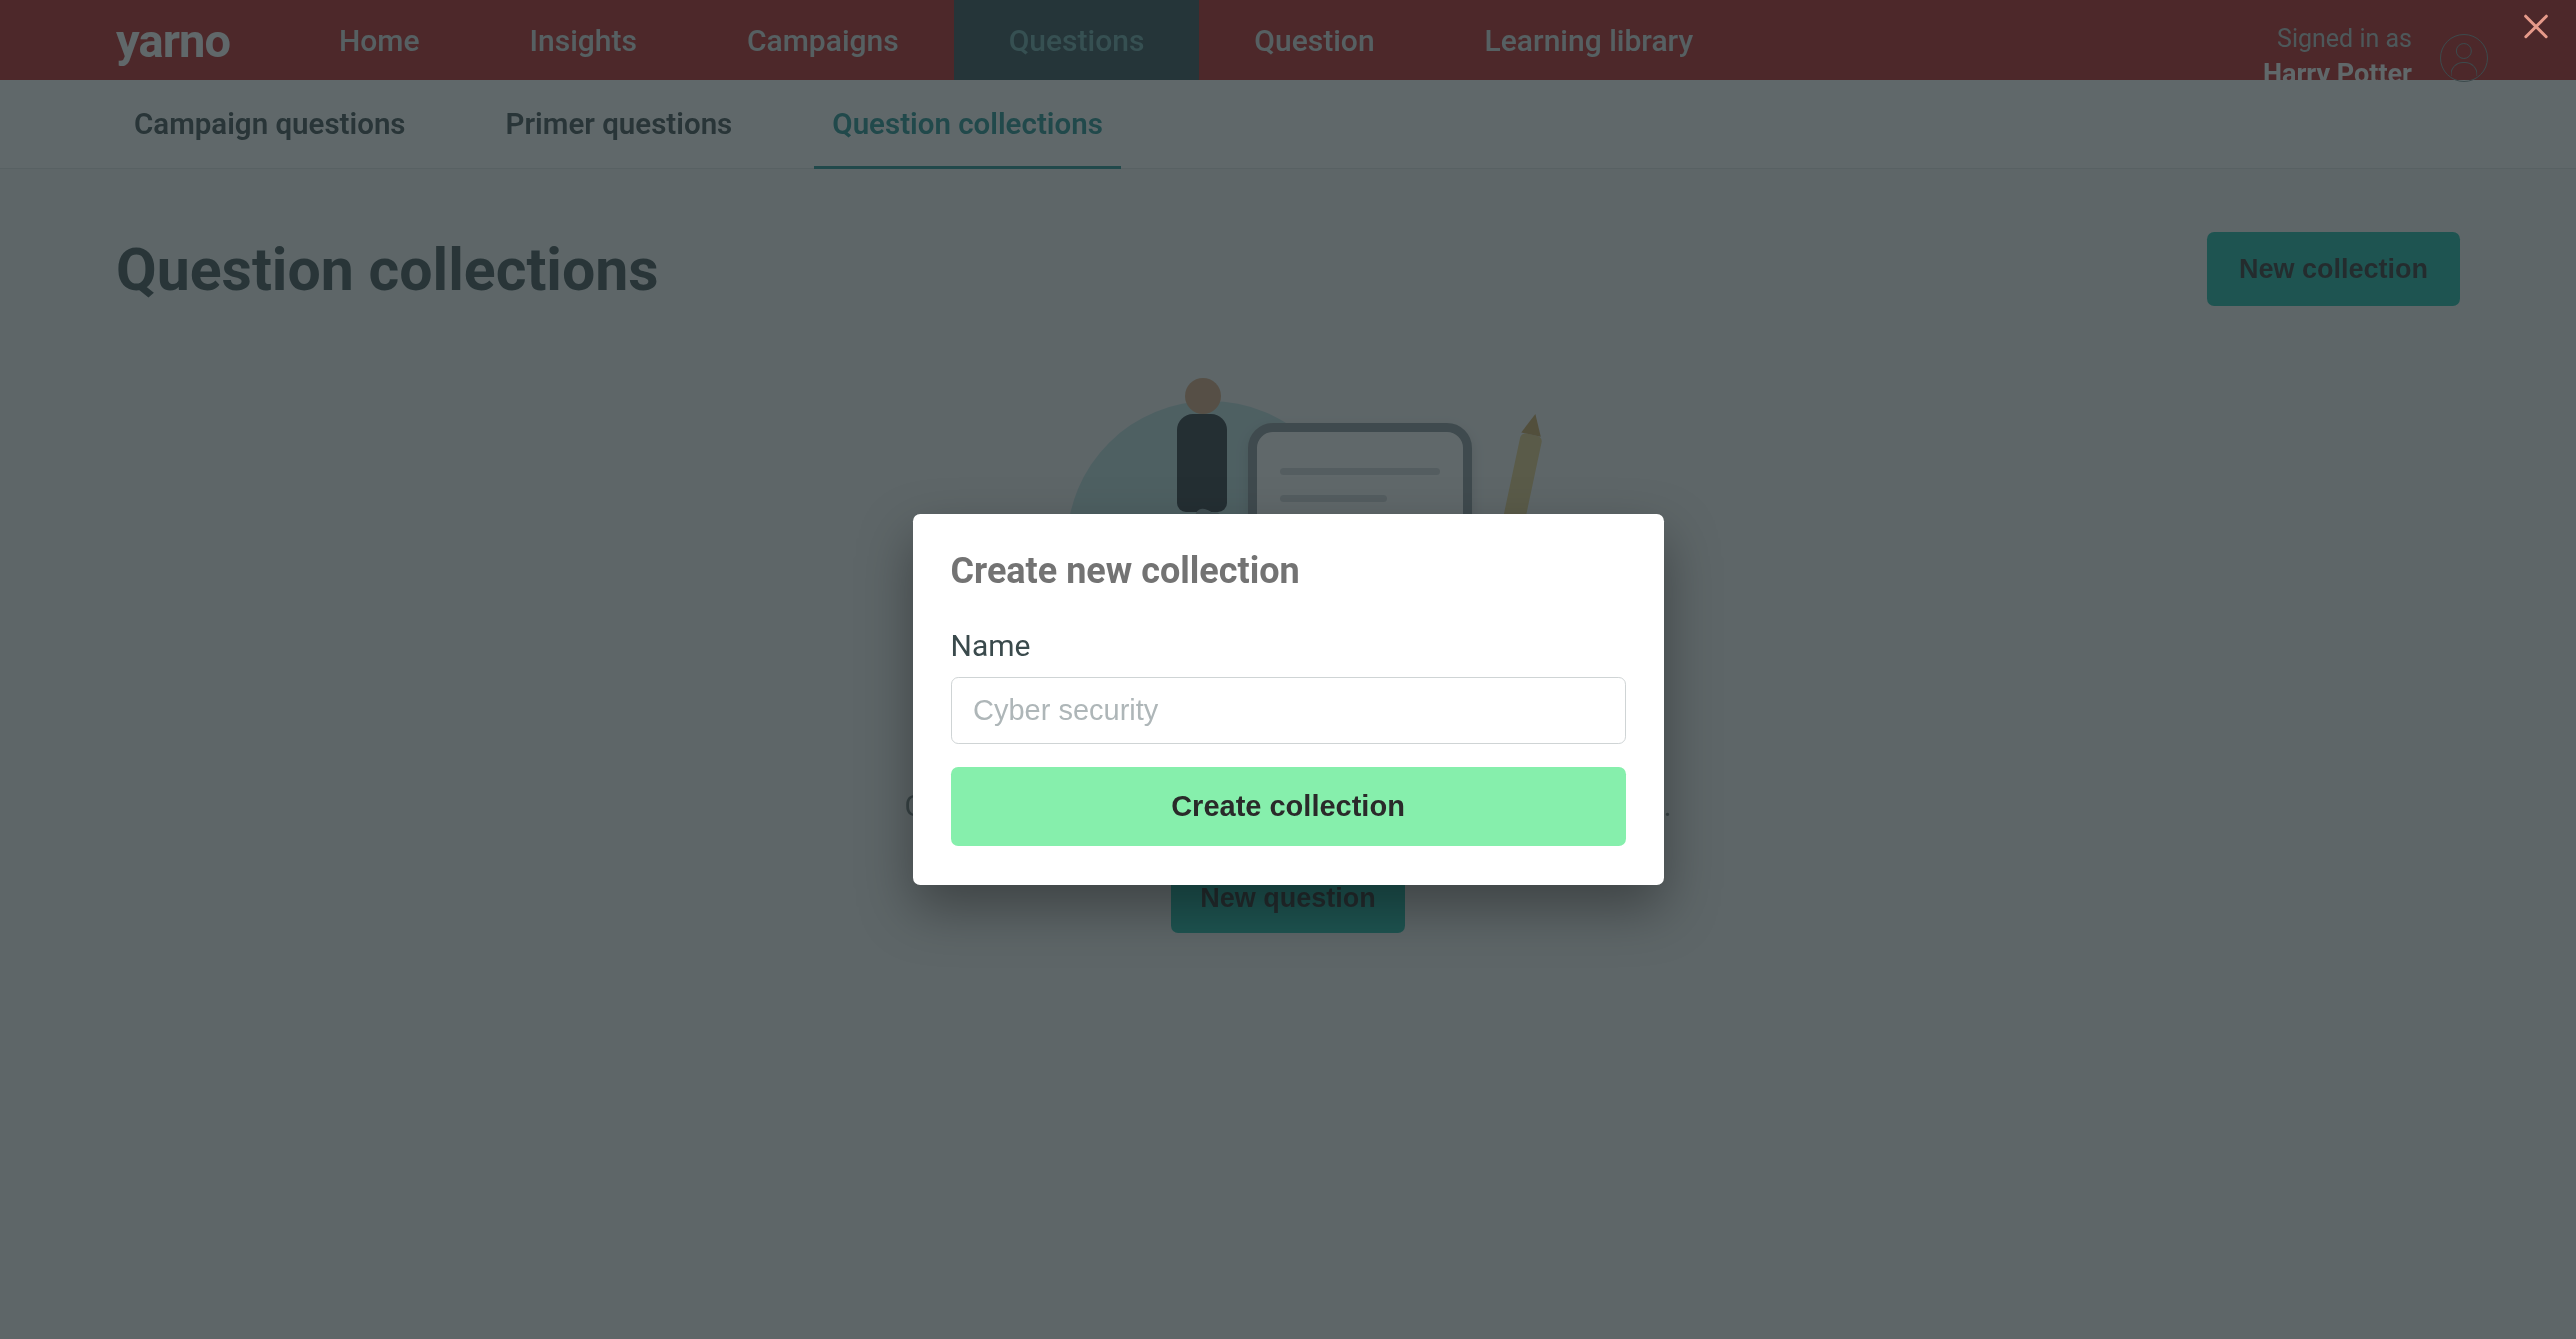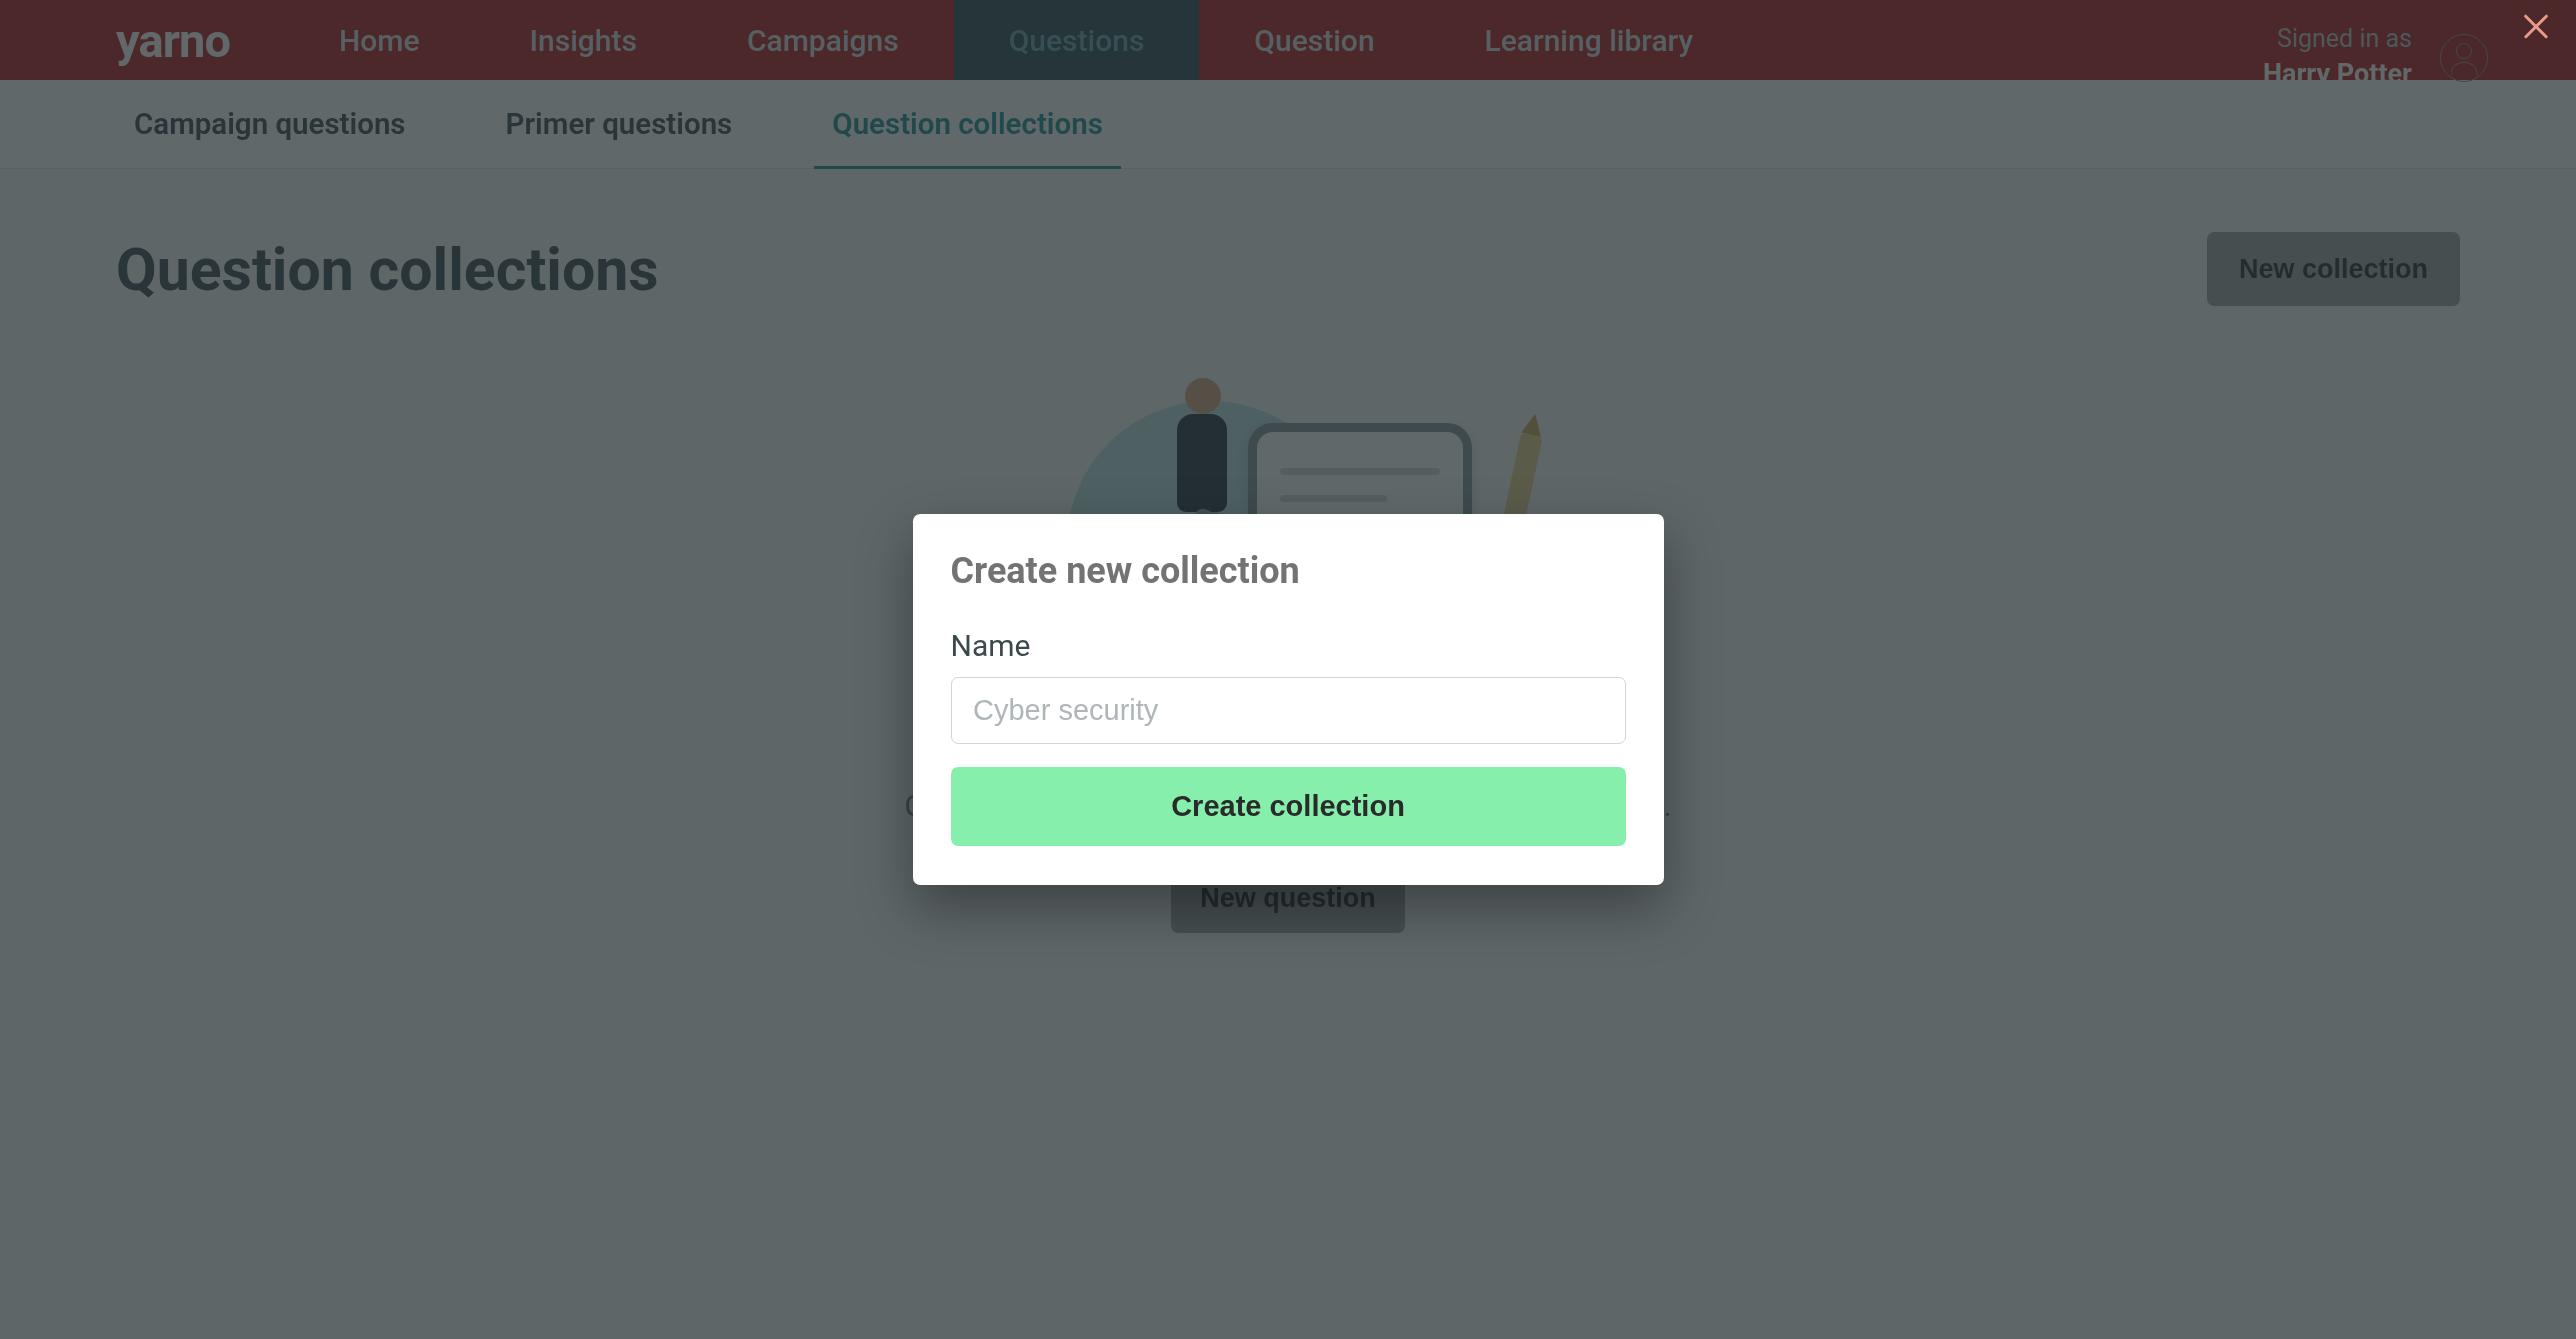--- a/index.html
+++ b/index.html
@@ -118,21 +118,21 @@
     align-items: center;
     justify-content: space-between;
     padding: 63px 116px 36px;
   }
   .page-title {
     font-size: 59px;
     font-weight: 700;
     color: #3a4a4c;
   }
   .btn-yellow {
-    background: #a3a3a3;
+    background: #14b8a6;
     color: #2a2a2a;
     font-weight: 700;
     font-size: 27px;
     border: none;
     border-radius: 7.2px;
     padding: 21.5px 32px;
     cursor: pointer;
   }
   .btn-yellow.small { padding: 19.7px 29px; font-size: 27px; }
 

